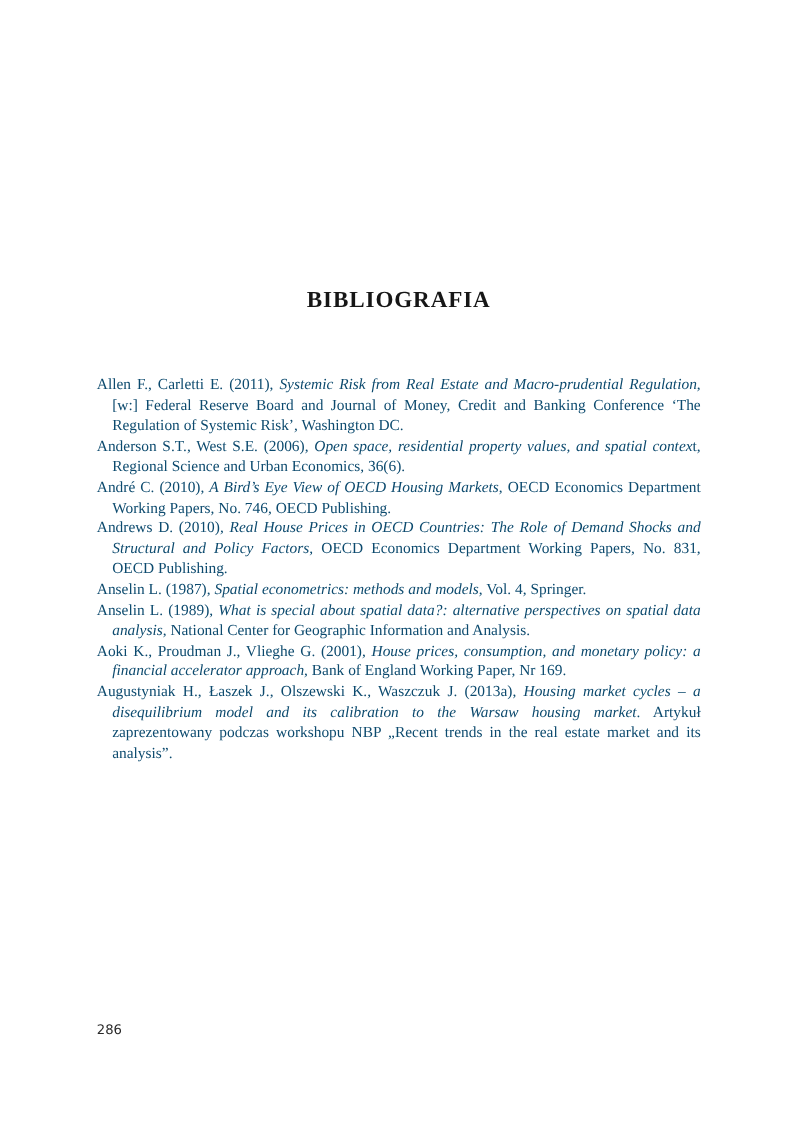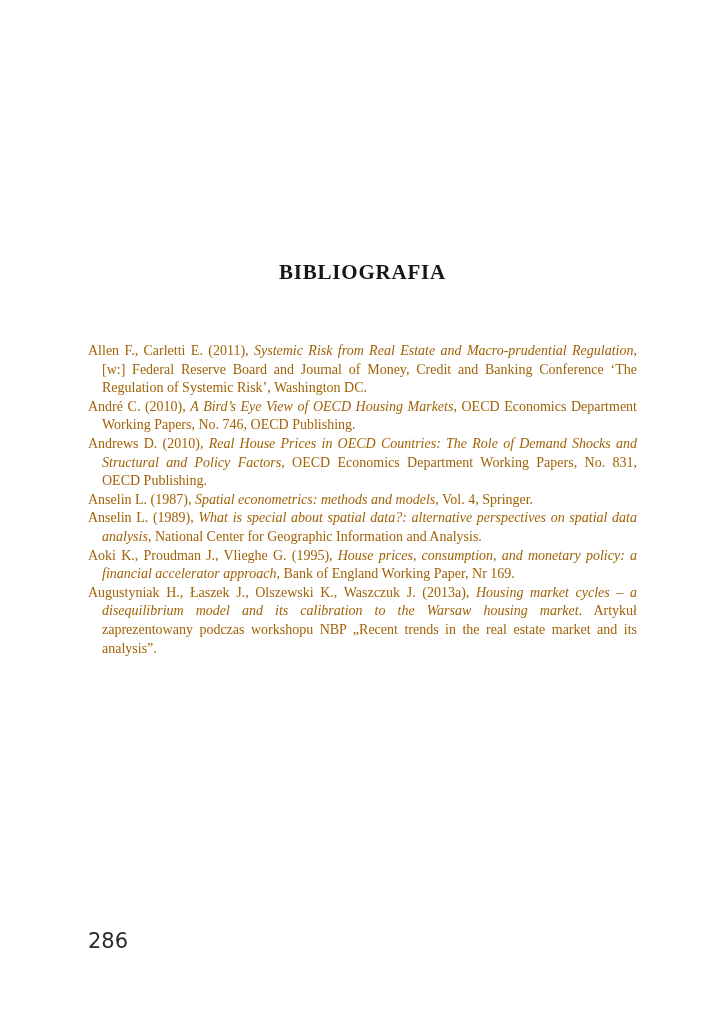--- a/index.html
+++ b/index.html
@@ -35,45 +35,46 @@
   .ref-list {
     margin-top: 57px;
   }
   .ref {
     margin: 0;
     font-size: 14px;
     line-height: 18.6px;
     text-align: justify;
     padding-left: 14px;
     text-indent: -14px;
-    color: #a16207;
+    color: #0c4a6e;
   }
   .ref i {
     font-style: italic;
   }
   .page-number {
     position: absolute;
     left: 88px;
     top: 929px;
     font-family: "DejaVu Sans", sans-serif;
-    font-size: 21px;
+    font-size: 12px;
     color: #2a2a2a;
     text-align: right;
   }
 </style>
 </head>
 <body>
 
 <div class="page">
   <div class="content">
     <h1 class="title">BIBLIOGRAFIA</h1>
     <div class="ref-list">
         <p class="ref"><span>Allen F., Carletti E. (2011), </span><i>Systemic Risk from Real Estate and Macro-prudential Regulation</i><span>, [w:] Federal Reserve Board and Journal of Money, Credit and Banking Conference ‘The Regulation of Systemic Risk’, Washington DC.</span></p>
+        <p class="ref"><span>Anderson S.T., West S.E. (2006), </span><i>Open space, residential property values, and spatial contex</i><span>t, Regional Science and Urban Economics, 36(6).</span></p>
         <p class="ref"><span>André C. (2010), </span><i>A Bird’s Eye View of OECD Housing Markets</i><span>, OECD Economics Department Working Papers, No. 746, OECD Publishing.</span></p>
         <p class="ref"><span>Andrews D. (2010), </span><i>Real House Prices in OECD Countries: The Role of Demand Shocks and Structural and Policy Factors</i><span>, OECD Economics Department Working Papers, No. 831, OECD Publishing.</span></p>
         <p class="ref"><span>Anselin L. (1987), </span><i>Spatial econometrics: methods and models</i><span>, Vol. 4, Springer.</span></p>
         <p class="ref"><span>Anselin L. (1989), </span><i>What is special about spatial data?: alternative perspectives on spatial data analysis</i><span>, National Center for Geographic Information and Analysis.</span></p>
-        <p class="ref"><span>Aoki K., Proudman J., Vlieghe G. (1995), </span><i>House prices, consumption, and monetary policy: a financial accelerator approach</i><span>, Bank of England Working Paper, Nr 169.</span></p>
+        <p class="ref"><span>Aoki K., Proudman J., Vlieghe G. (2001), </span><i>House prices, consumption, and monetary policy: a financial accelerator approach</i><span>, Bank of England Working Paper, Nr 169.</span></p>
         <p class="ref"><span>Augustyniak H., Łaszek J., Olszewski K., Waszczuk J. (2013a), </span><i>Housing market cycles – a disequilibrium model and its calibration to the Warsaw housing market</i><span>. Artykuł zaprezentowany podczas workshopu NBP „Recent trends in the real estate market and its analysis”.</span></p>
       </div>
   </div>
   <div class="page-number">286</div>
 </div>
 
 </body></html>

